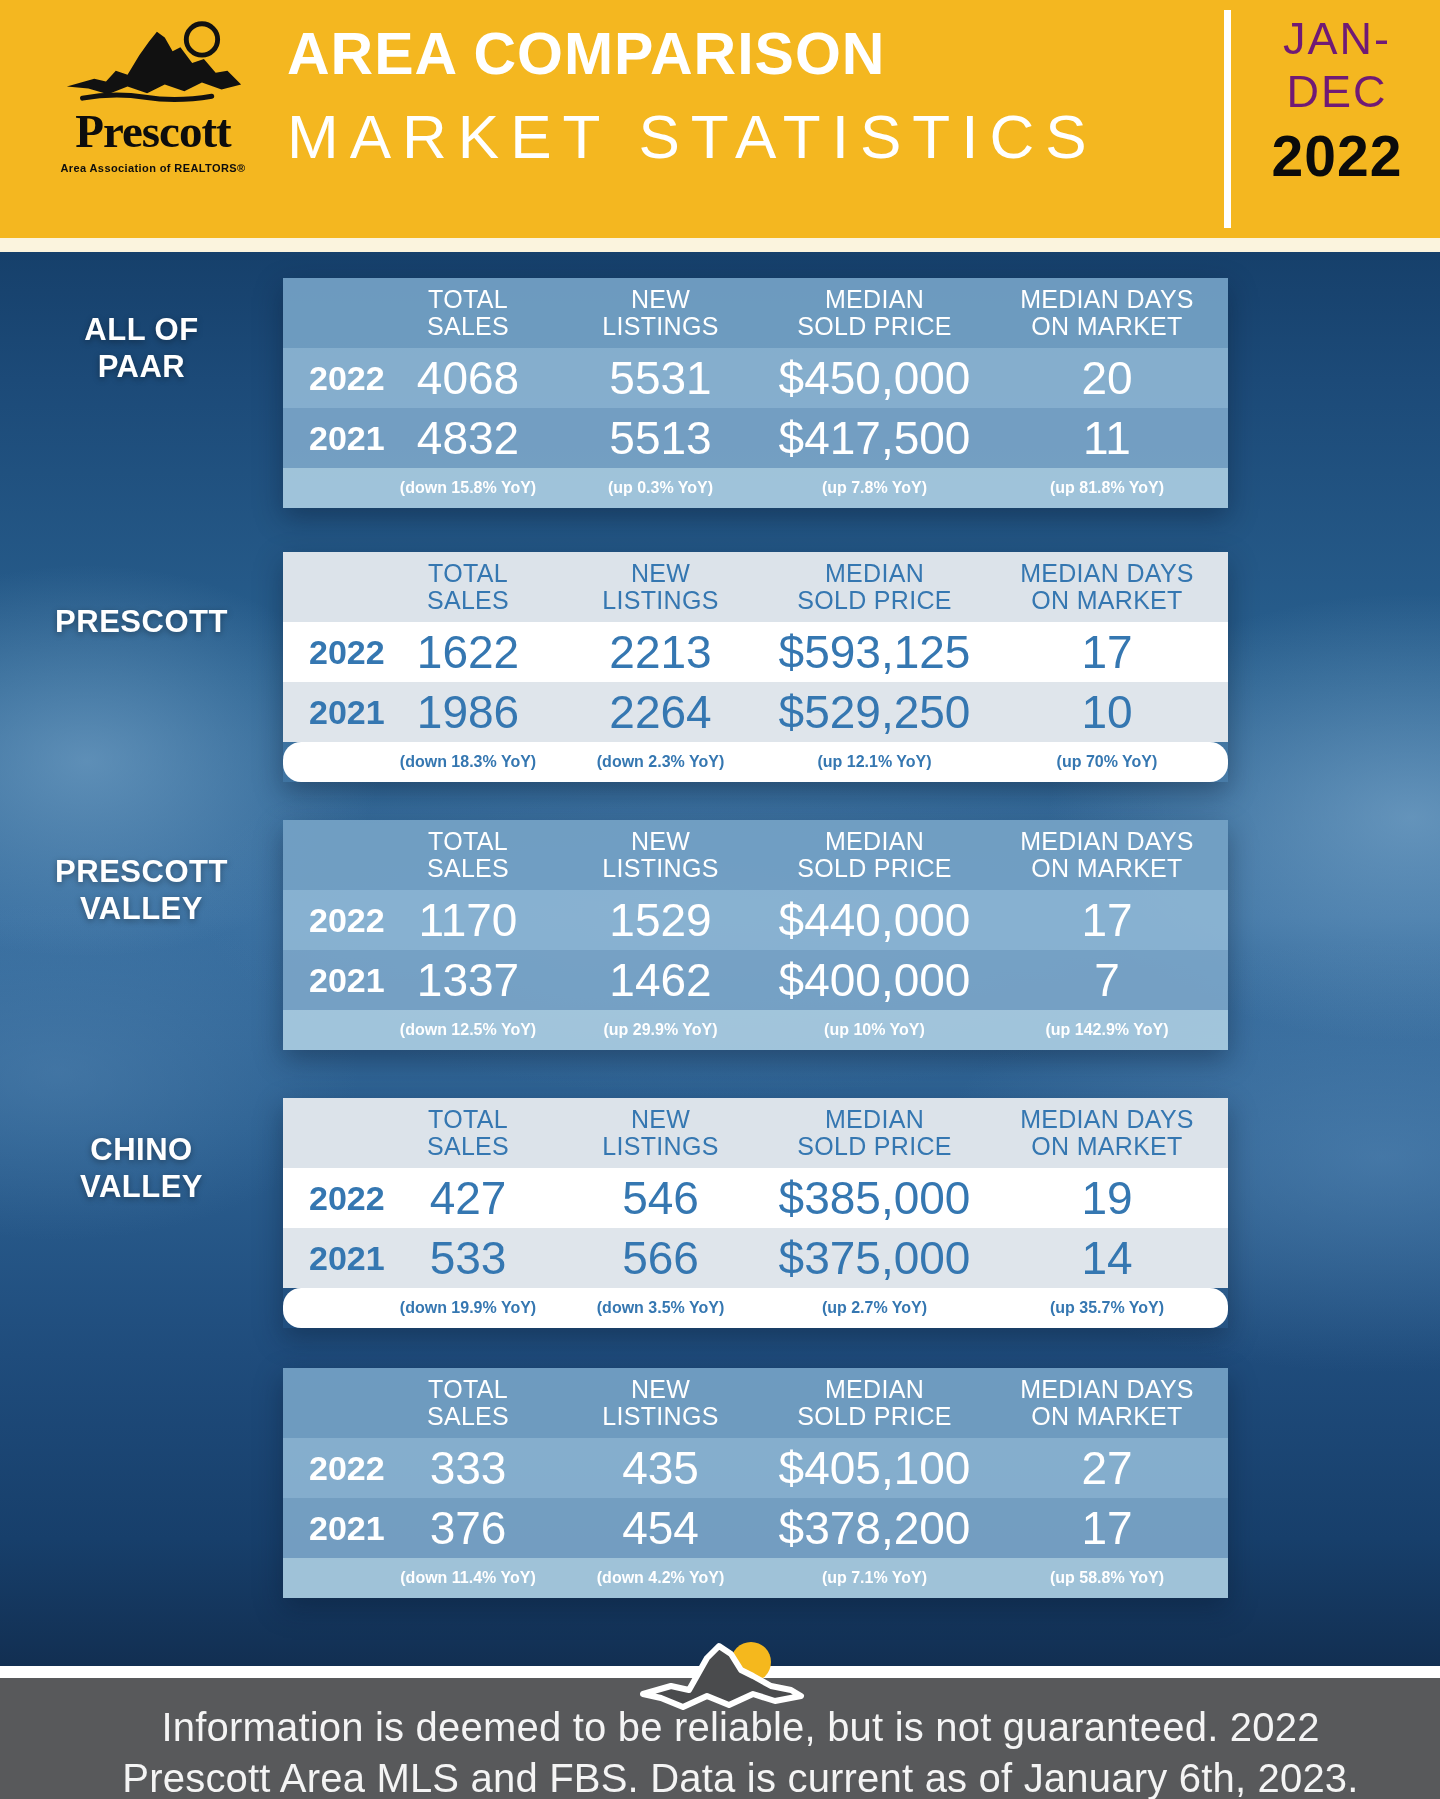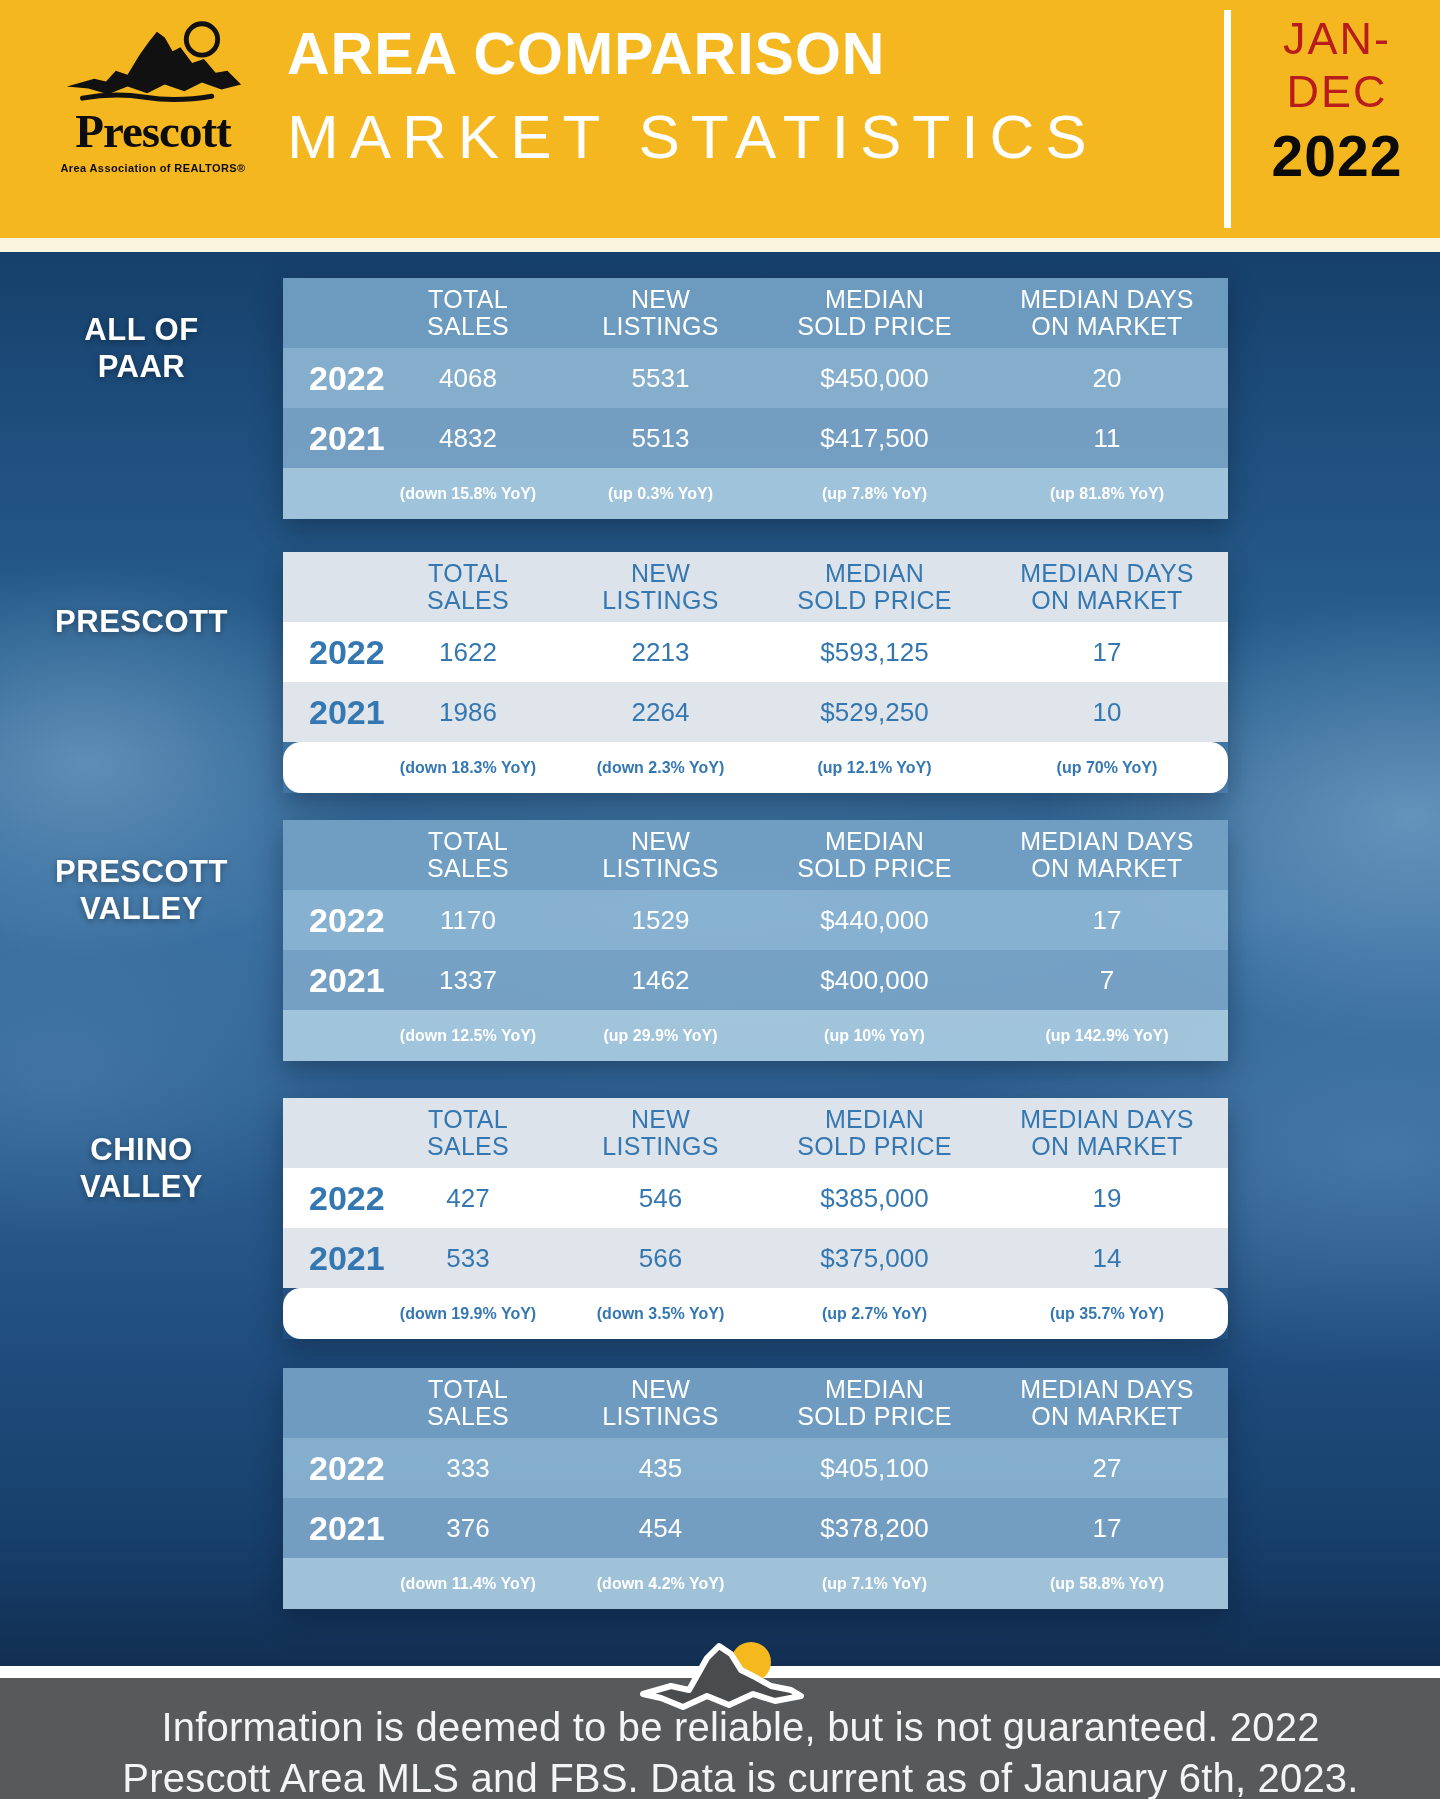--- a/index.html
+++ b/index.html
@@ -12,21 +12,21 @@
   .band{position:absolute;top:0;left:0;width:1440px;height:238px;background:var(--brand-yellow,#F4B720);}
   .logo{position:absolute;left:48px;top:14px;width:210px;text-align:center;color:#101010;}
   .logo svg{display:block;margin:0 auto;}
   .logo-word{font-family:"Liberation Serif","DejaVu Serif",serif;font-size:47px;font-weight:700;line-height:1;letter-spacing:-1px;color:#0d0d0d;}
   .logo-sub{font-size:11px;font-weight:700;letter-spacing:.4px;margin-top:7px;color:#0d0d0d;}
   .titles{position:absolute;left:287px;top:24px;color:#fff;}
   .title-1{font-size:59px;font-weight:800;letter-spacing:1px;line-height:1.05;}
   .title-2{font-size:62px;font-weight:400;letter-spacing:11px;line-height:1.05;margin-top:18px;}
   .date-divider{position:absolute;left:1224px;top:10px;width:7px;height:218px;background:#fff;}
   .period{position:absolute;left:1240px;width:194px;top:12px;text-align:center;}
-  .period-line{font-size:45px;font-weight:400;letter-spacing:2px;line-height:1.18;color:#b91c1c;}
+  .period-line{font-size:45px;font-weight:400;letter-spacing:2px;line-height:1.18;color:#701a75;}
   .period-year{font-size:57px;font-weight:800;letter-spacing:1px;margin-top:5px;color:#0b0b0b;}
   
   .strip-top{position:absolute;top:238px;left:0;width:1440px;height:14px;background:#FBF4DE;}
   .strip-bottom{position:absolute;top:1666px;left:0;width:1440px;height:12px;background:#ffffff;}
   
   .photo{
     position:absolute;top:252px;left:0;width:1440px;height:1414px;overflow:hidden;
     background:
       radial-gradient(420px 280px at 6% 36%,  rgba(125,170,205,.60), rgba(125,170,205,0) 70%),
       radial-gradient(520px 320px at 98% 40%, rgba(140,182,214,.55), rgba(140,182,214,0) 70%),
@@ -40,25 +40,25 @@
   .area-label{
     position:absolute;left:0;top:0;width:283px;height:140px;
     display:flex;align-items:center;justify-content:center;text-align:center;
     color:#fff;font-size:31px;font-weight:700;letter-spacing:.5px;line-height:1.2;
     white-space:pre-line;text-shadow:0 2px 6px rgba(0,0,0,.35);
   }
   .stat-table{position:absolute;left:283px;top:0;width:945px;box-shadow:0 10px 26px rgba(8,22,42,.38);}
   .row{display:grid;grid-template-columns:95px 180px 205px 223px 242px;align-items:center;}
   .thead{height:70px;}
   .r2022,.r2021{height:60px;}
-  .yoy{height:51px;}
+  .yoy{height:40px;}
   .cell{text-align:center;}
   .col-h{font-size:25px;font-weight:400;letter-spacing:.3px;line-height:1.1;white-space:pre-line;}
   .year{text-align:left;padding-left:26px;font-size:34px;font-weight:700;}
-  .val{font-size:26px;font-weight:400;}
+  .val{font-size:46px;font-weight:400;}
   .yoyv{font-size:16px;font-weight:700;}
   
   .blue .thead{background:rgba(116,161,197,.93);}
   .blue .r2022{background:rgba(141,182,212,.93);}
   .blue .r2021{background:rgba(121,164,199,.94);}
   .blue .yoy{background:rgba(167,201,222,.95);}
   .blue .col-h,.blue .year,.blue .val,.blue .yoyv{color:#ffffff;}
   
   .light .thead{background:#DCE3EA;}
   .light .r2022{background:#ffffff;}

